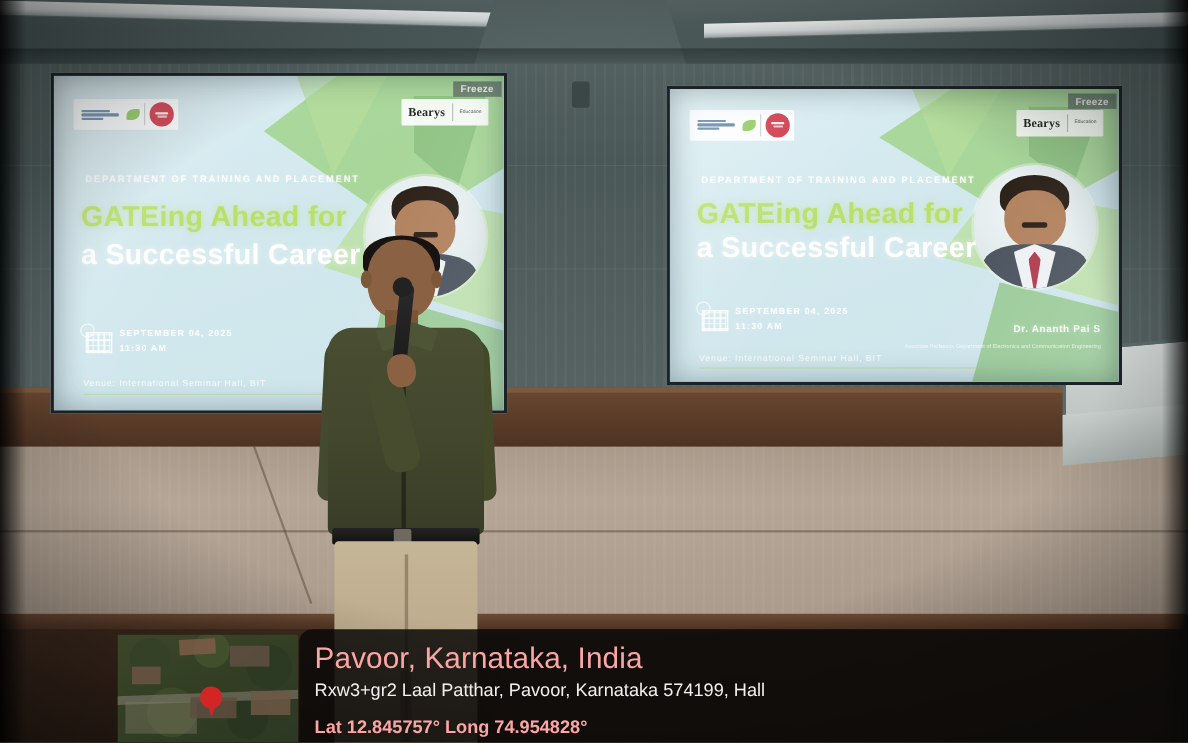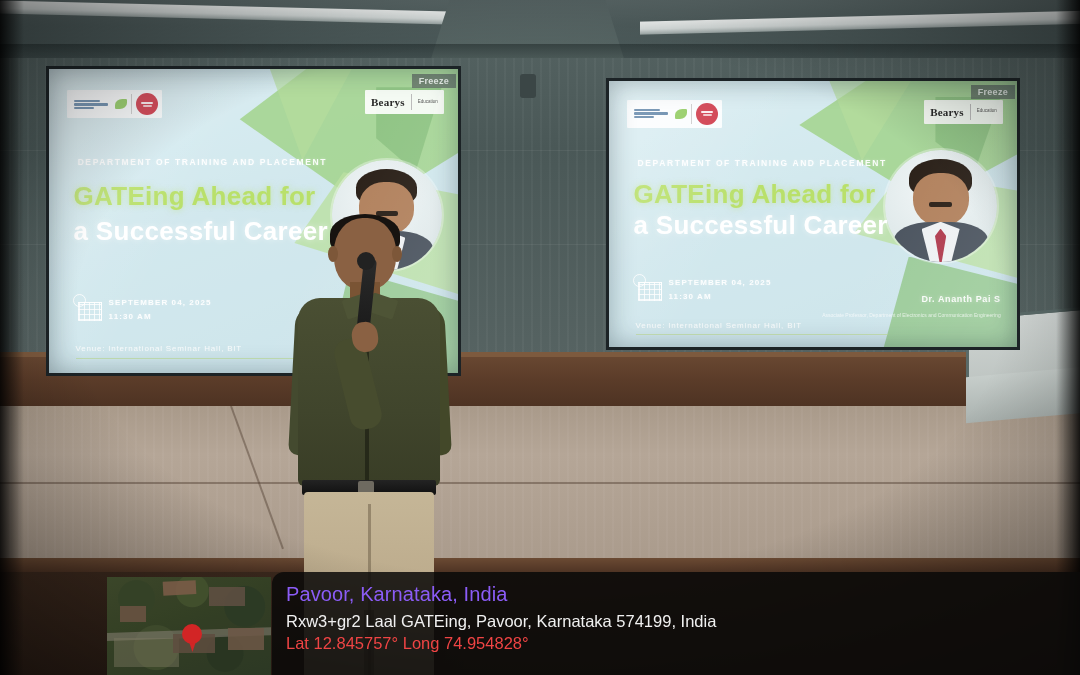--- a/index.html
+++ b/index.html
@@ -322,30 +322,30 @@
   }
   .gps-badge-label { color:#fff; font-size: 11.5px; font-weight: 700; letter-spacing:.1px; white-space:nowrap; }
 
   .info-banner {
     position: absolute; left: 272px; top: 572px; width: 808px; height: 103px;
     background: rgba(12,10,9,.86);
     border-top-left-radius: 12px;
     padding: 12px 0 0 14px;
   }
   .info-title {
-    color: #8b5cf6; font-size: 20px; font-weight: 400; line-height: 1.08;
+    color: #fca5a5; font-size: 27px; font-weight: 400; line-height: 1.08;
     letter-spacing: .1px; white-space: nowrap;
   }
   .info-addr {
     color: #f0f0f0; font-size: 16.5px; font-weight: 400; line-height: 1.35;
     margin-top: 4px; white-space: nowrap;
   }
   .info-coords {
-    color: #ef4444; font-size: 16.5px; font-weight: 400; line-height: 1.3;
-    margin-top: 1px; white-space: nowrap;
+    color: #fca5a5; font-size: 16.5px; font-weight: 700; line-height: 1.3;
+    margin-top: 12px; white-space: nowrap;
   }
 
   .map-thumb {
     position: absolute; left: 107px; top: 577px; width: 164px; height: 98px;
     overflow: hidden;
     background: #2e3a24;
   }
   .map-bg { position:absolute; inset:0;
     background:
       radial-gradient(circle at 18% 22%, #3c4a2c 0 18px, transparent 19px),
@@ -563,21 +563,21 @@
     <div class="p-hand"></div>
   </div>
 
   <div class="vignette"></div>
   <div class="edge-dark-l"></div>
   <div class="edge-dark-r"></div>
 
 
   <div class="info-banner">
     <div class="info-title">Pavoor, Karnataka, India</div>
-    <div class="info-addr">Rxw3+gr2 Laal GATEing, Pavoor, Karnataka 574199, India</div>
+    <div class="info-addr">Rxw3+gr2 Laal Patthar, Pavoor, Karnataka 574199, Hall</div>
     <div class="info-coords">Lat 12.845757° Long 74.954828°</div>
   </div>
 
   <div class="map-thumb">
     <div class="map-bg"></div>
     <div class="map-road"></div>
     <div class="map-field"></div>
     <div class="map-roof map-r1"></div>
     <div class="map-roof map-r2"></div>
     <div class="map-roof map-r3"></div>

